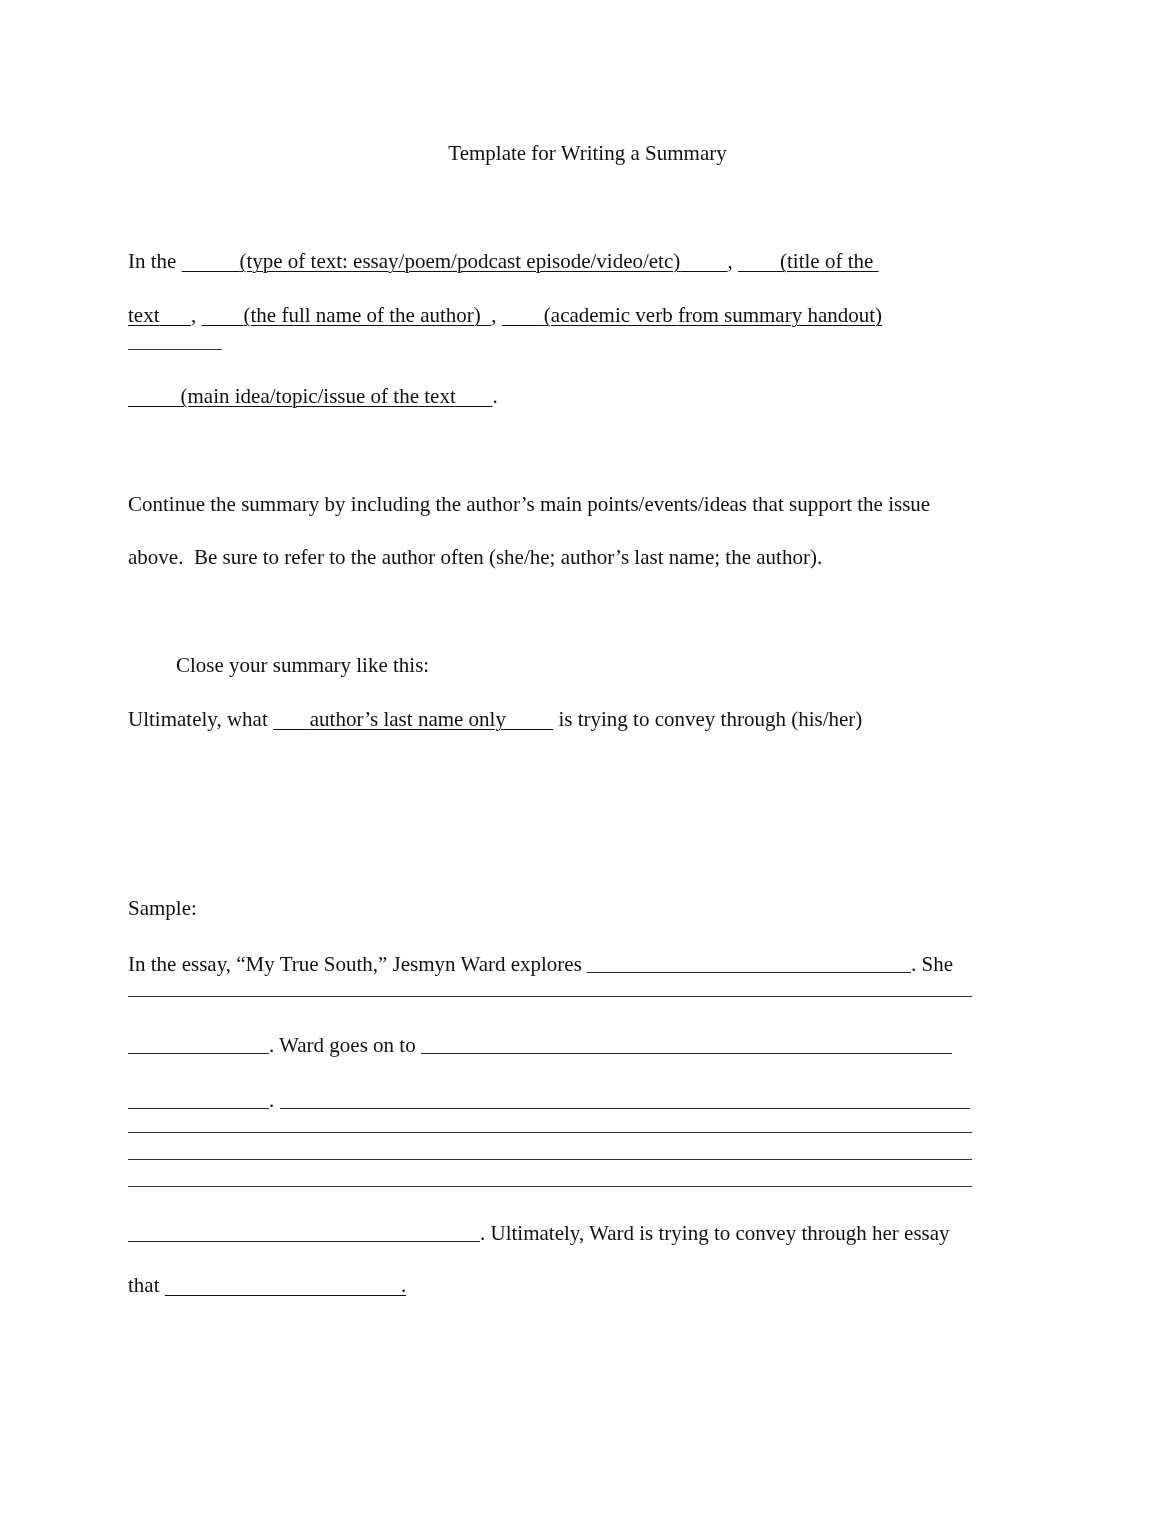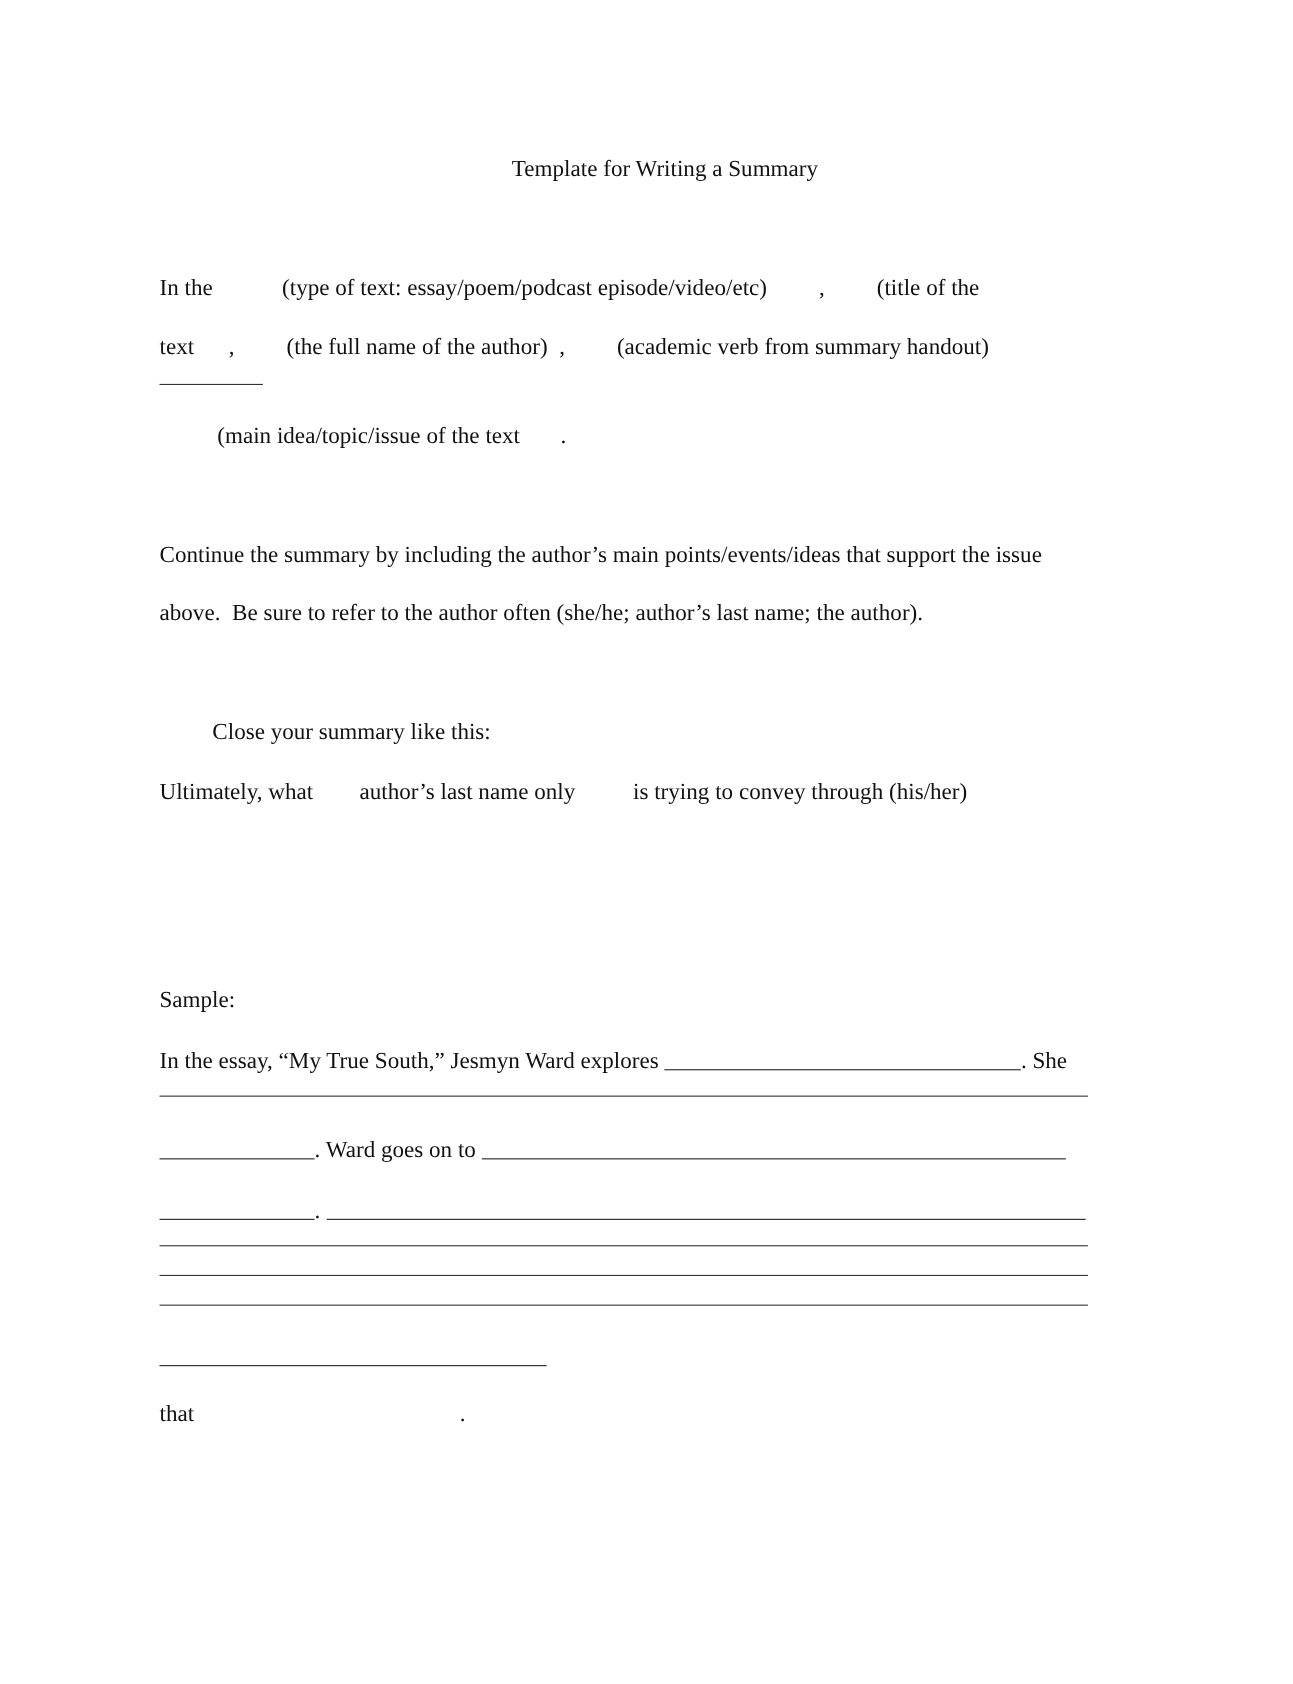--- a/index.html
+++ b/index.html
@@ -11,41 +11,42 @@
       width: 1175px;
       height: 1531px;
       position: relative;
       font-family: "Liberation Serif", "DejaVu Serif", serif;
       color: #111111;
       font-size: 21px;
       overflow: hidden;
     }
     .page {
       position: absolute;
-      left: 17px; top: 0;
+      left: 0; top: 0;
       width: 972px; height: 1531px;
       background: #ffffff;
     }
     .line {
       position: absolute;
       left: 128px;
       white-space: pre;
       line-height: 24px;
       height: 24px;
     }
     .title {
       position: absolute;
       top: 141px;
       left: 0;
       width: 1175px;
       text-align: center;
       font-size: 21px;
       line-height: 24px;
     }
     .u {
+      text-decoration: underline;
       text-decoration-thickness: 1px;
       text-underline-offset: 3px;
     }
     .blank {
       display: inline-block;
       border-bottom: 1.4px solid #222;
       height: 20px;
       vertical-align: baseline;
       position: relative;
       top: 2px;
@@ -82,17 +83,17 @@
   <div class="line" style="top:950px;"><span>In the essay, “My True South,” Jesmyn Ward explores </span><span class="blank" style="width:324px;"></span><span>. She</span></div>
   <div class="rule" style="top:996px; width:844px;"></div>
 
   <div class="line" style="top:1031px;"><span class="blank" style="width:141px;"></span><span>. Ward goes on to </span><span class="blank" style="width:531px;"></span></div>
 
   <div class="line" style="top:1086px;"><span class="blank" style="width:141px;"></span><span>. </span><span class="blank" style="width:690px;"></span></div>
   <div class="rule" style="top:1132px; width:844px;"></div>
   <div class="rule" style="top:1159px; width:844px;"></div>
   <div class="rule" style="top:1186px; width:844px;"></div>
 
-  <div class="line" style="top:1219px;"><span class="blank" style="width:352px;"></span></div>
+  <div class="line" style="top:1219px;"><span class="blank" style="width:352px;"></span><span>. Ultimately, Ward is trying to convey through her essay</span></div>
 
   <div class="line" style="top:1273px;"><span>that </span><span class="u">                                             <span>.</span></span></div>
 
 </div>
 
 </body></html>

